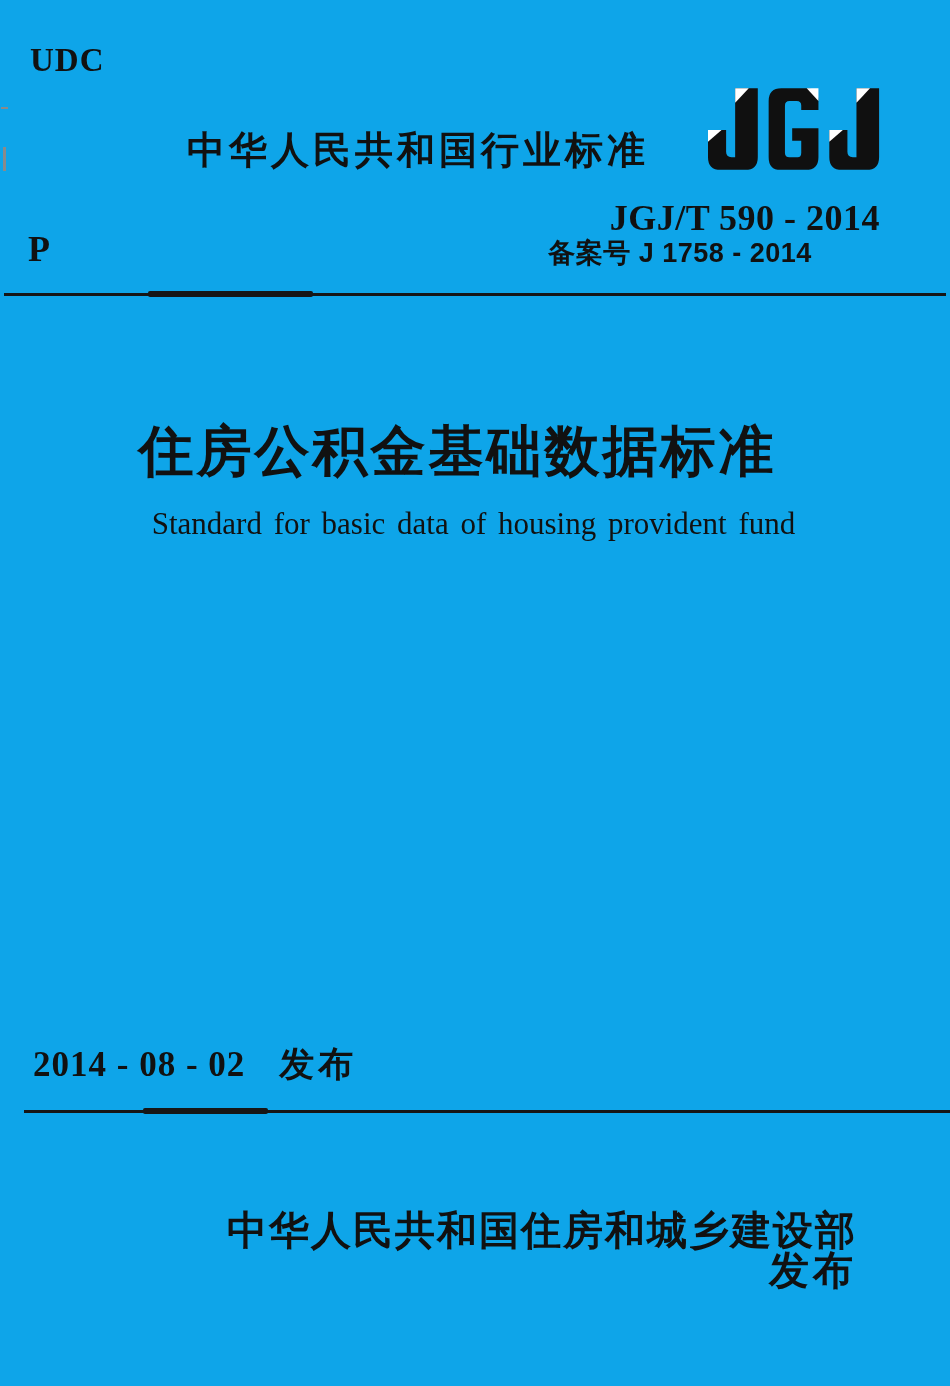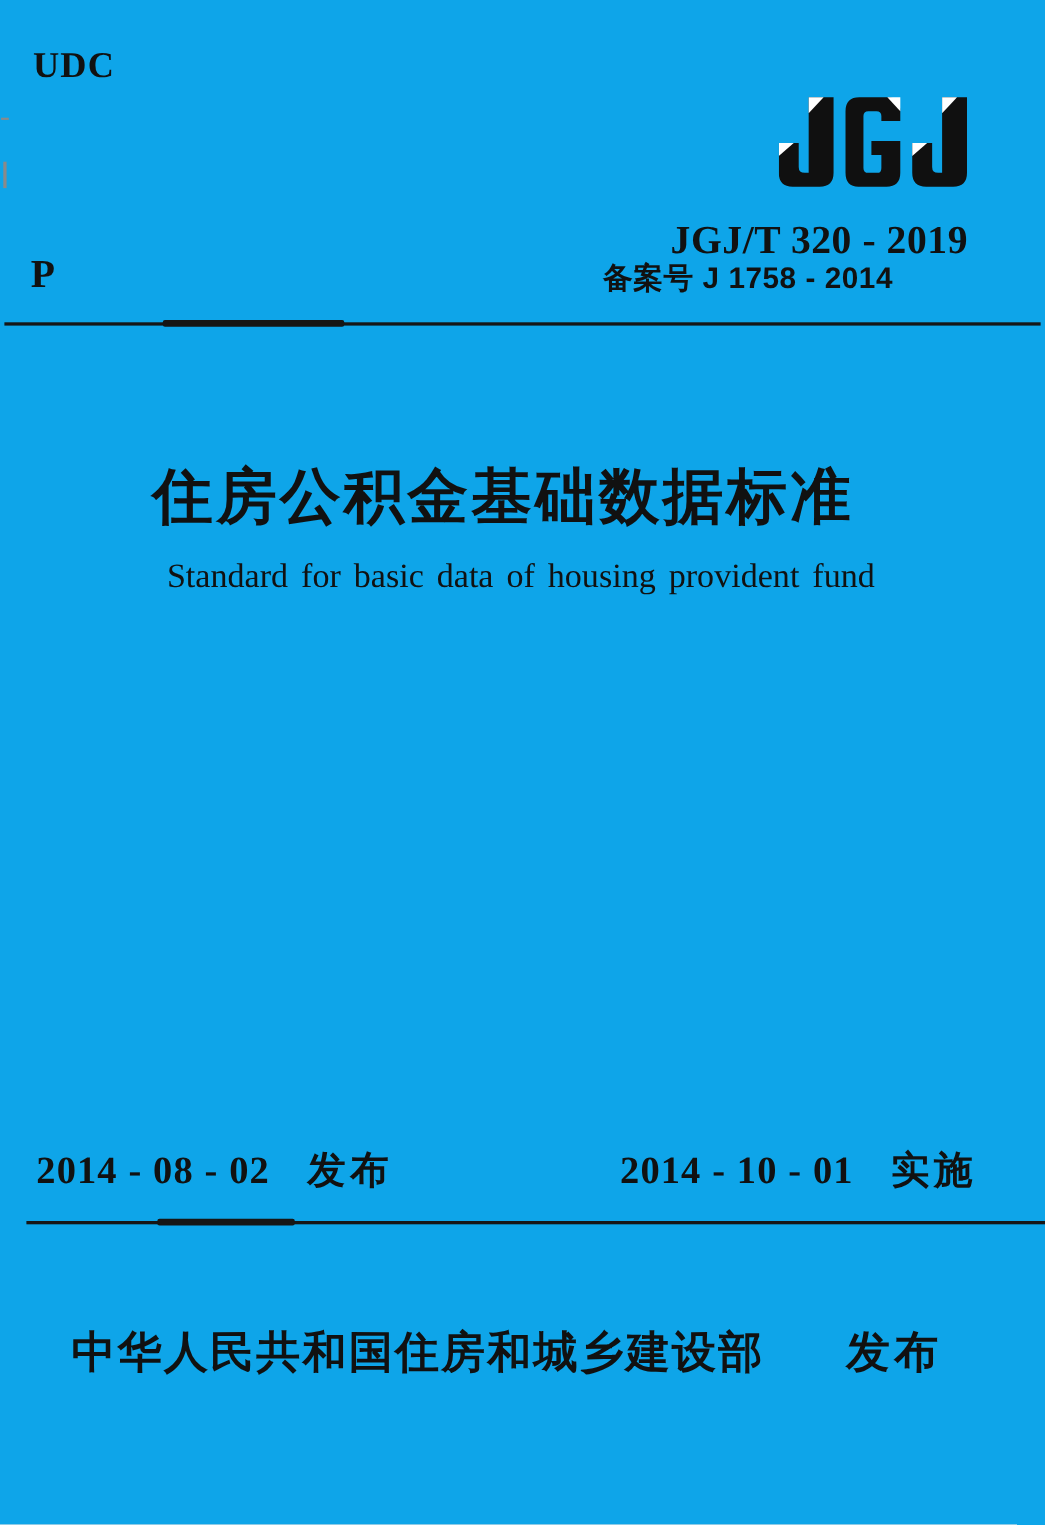--- a/index.html
+++ b/index.html
@@ -84,21 +84,21 @@
   }
   .date-label {
     font-family: "Liberation Sans", "DejaVu Sans", sans-serif;
     font-weight: 700; font-size: 35px;
     letter-spacing: 4px;
     margin-left: 34px;
   }
 
   .publisher-row {
     left: 65px; top: 1210px; width: 792px;
-    display: flex; justify-content: space-between; align-items: flex-end;
+    display: flex; justify-content: space-between; align-items: flex-end; flex-direction: column;
   }
   .publisher-name {
     font-family: "Liberation Sans", "DejaVu Sans", sans-serif;
     font-weight: 700; font-size: 40px;
     letter-spacing: 2px;
     white-space: nowrap;
   }
   .publisher-action {
     font-family: "Liberation Sans", "DejaVu Sans", sans-serif;
     font-weight: 700; font-size: 40px;
@@ -109,20 +109,21 @@
 </head>
 <body>
 
 <div class="page">
 
   <div class="artifact artifact-dash"></div>
   <div class="artifact artifact-bar"></div>
 
   <div class="abs udc">UDC</div>
 
+  <div class="abs header-title">中华人民共和国行业标准</div>
 
   <div class="abs logo-wrap">
     <svg viewBox="0 0 190 92" width="172" height="84" aria-hidden="false">
       <title>JGJ</title>
 
       <g>
         <path fill="#101010" d="M30,0 L55,0 L55,76 Q55,90 41,90 L14,90 Q0,90 0,76 L0,46 L20,46 L20,70 Q20,76 26,76 L30,76 Z"></path>
         <polygon fill="#ffffff" points="30,0 45,0 30,16"></polygon>
         <polygon fill="#ffffff" points="0,46 15,46 0,59"></polygon>
       </g>
@@ -133,37 +134,34 @@
       </g>
 
       <g transform="translate(134,0)">
         <path fill="#101010" d="M30,0 L55,0 L55,76 Q55,90 41,90 L14,90 Q0,90 0,76 L0,46 L20,46 L20,70 Q20,76 26,76 L30,76 Z"></path>
         <polygon fill="#ffffff" points="30,0 45,0 30,16"></polygon>
         <polygon fill="#ffffff" points="0,46 15,46 0,59"></polygon>
       </g>
     </svg>
   </div>
 
-  <div class="abs std-num">JGJ/T 320 - 2019</div>
+  <div class="abs std-num">JGJ/T 590 - 2014</div>
   <div class="abs record-num">备案号 J 1758 - 2014</div>
 
   <div class="abs doc-class">P</div>
 
   <div class="rule rule-top"></div>
   <div class="rule rule-top-smudge"></div>
 
   <div class="abs main-title">住房公积金基础数据标准</div>
   <div class="abs sub-title">Standard for basic data of housing provident fund</div>
 
   <div class="abs date-row-left">
     <span class="date-num">2014 - 08 - 02</span><span class="date-label">发布</span>
   </div>
-  <div class="abs date-row-right">
-    <span class="date-num">2014 - 10 - 01</span><span class="date-label">实施</span>
-  </div>
 
   <div class="rule rule-mid"></div>
   <div class="rule rule-mid-smudge"></div>
 
   <div class="abs publisher-row">
     <span class="publisher-name">中华人民共和国住房和城乡建设部</span>
     <span class="publisher-action">发布</span>
   </div>
 
 </div>

